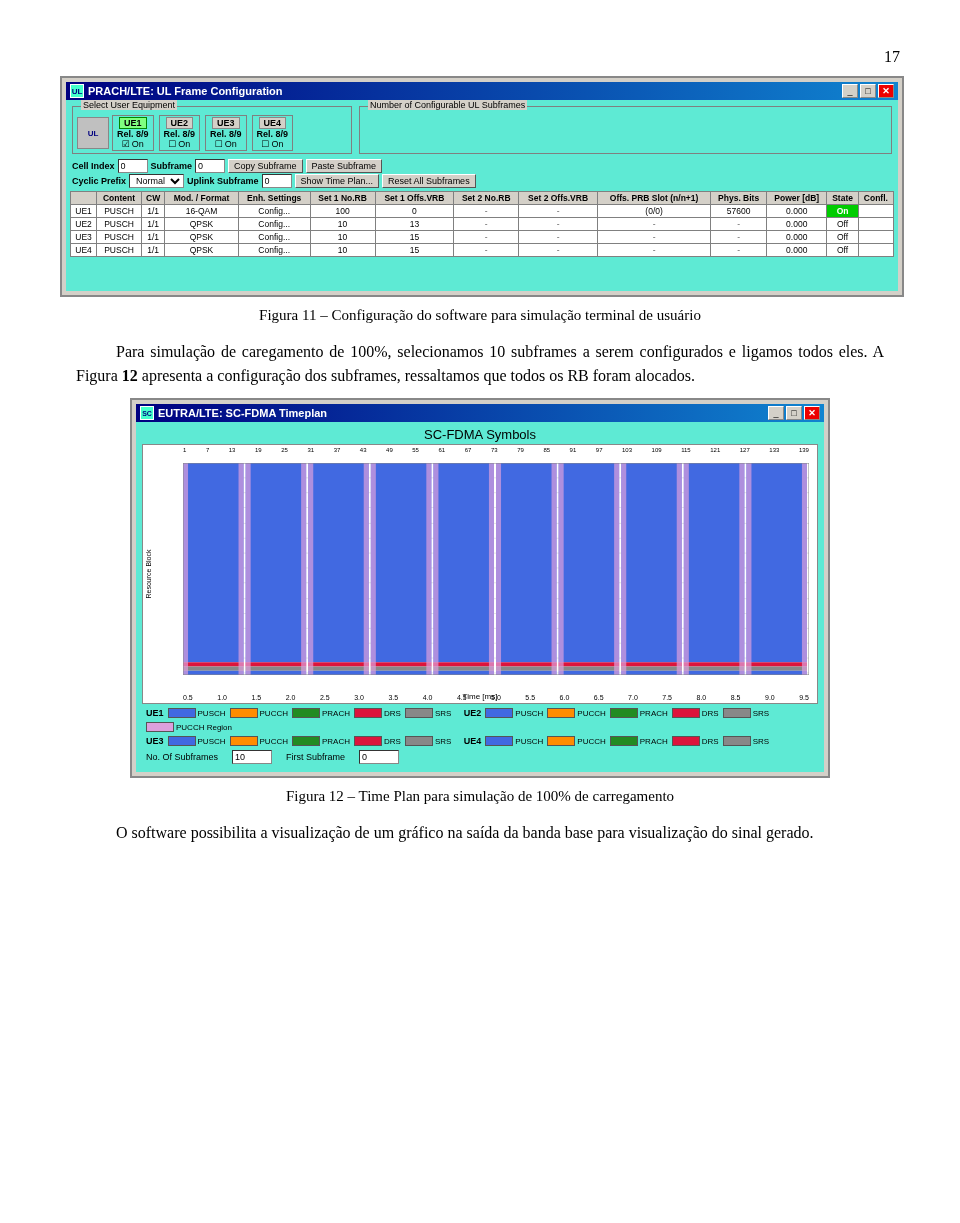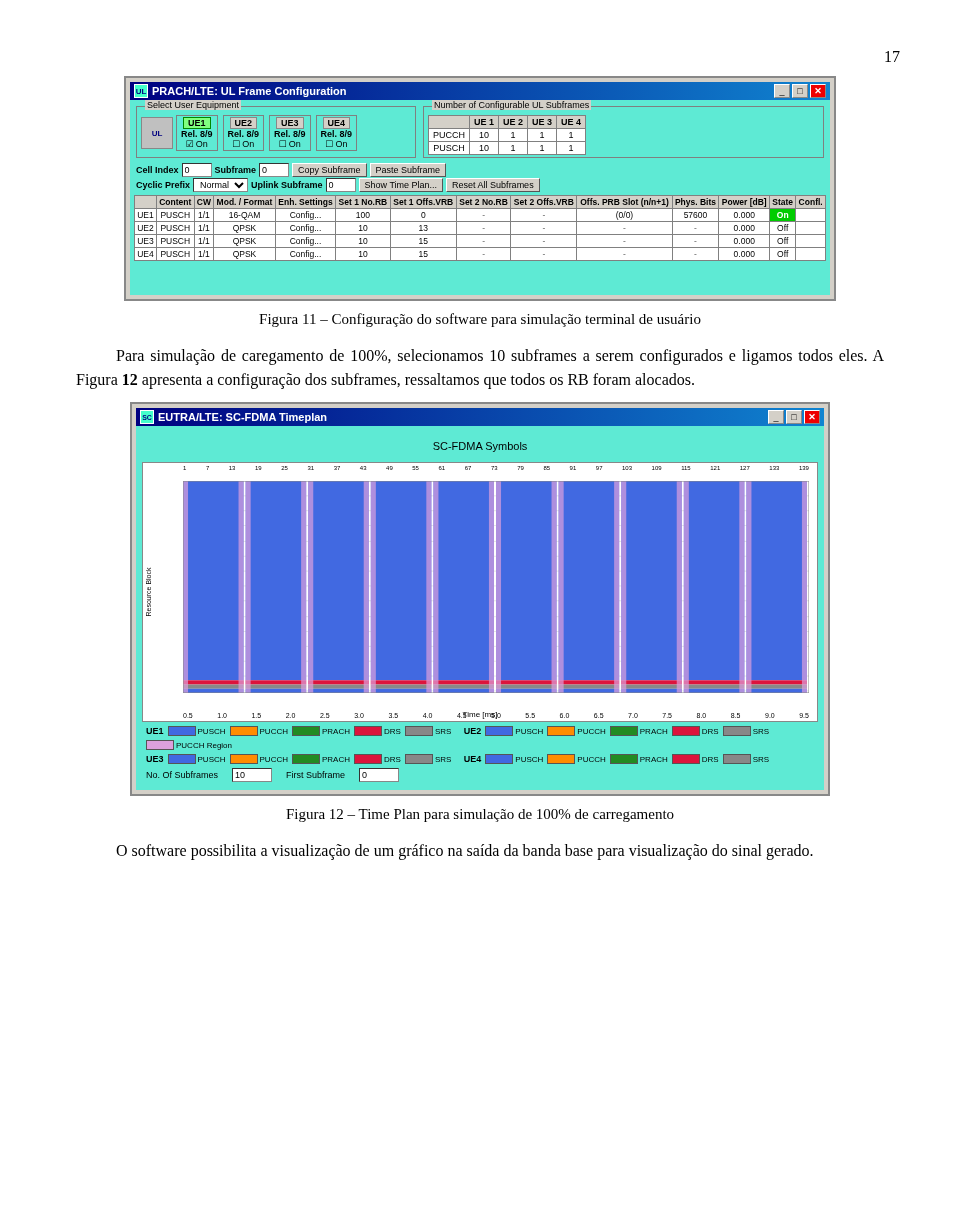--- a/index.html
+++ b/index.html
@@ -16,21 +16,21 @@
       text-align: right;
       font-size: 16px;
       margin-bottom: 10px;
       margin-top: 28px;
     }
     .figure-container {
       border: 2px solid #888;
       background: #d4d0c8;
       margin: 10px auto;
       padding: 4px;
-      width: 712px;
+      width: 844px;
     }
     .window-titlebar {
       background: linear-gradient(to right, #000080, #1084d0);
       color: white;
       font-size: 11px;
       font-family: Arial, sans-serif;
       padding: 2px 4px;
       display: flex;
       align-items: center;
       justify-content: space-between;
@@ -198,23 +198,23 @@
     .legend-box {
       width: 28px; height: 10px; border: 1px solid #555;
     }
     .nosubframes-row {
       display: flex; align-items: center; gap: 14px;
       padding: 2px 4px;
       font-size: 9px;
       font-family: Arial, sans-serif;
     }
     .sc-title-extra {
-      font-size: 11px; font-family: Arial, sans-serif;
+      font-size: 13px; font-family: Arial, sans-serif;
       text-align: center;
-      margin: 10px;
+      margin: 1px;
     }
   </style>
 </head>
 <body>
 
 <div class="page-number">17</div>
 
 <div class="figure-container">
   <div class="window-titlebar">
     <div class="titlebar-title">
@@ -271,45 +271,20 @@
             <div class="checkbox-row">
               <span style="font-size:9px;">☐</span>
               <span>On</span>
             </div>
           </div>
         </div>
       </div>
 
       <div class="section-box" style="flex:1; padding-top:8px;">
         <span class="section-label">Number of Configurable UL Subframes</span>
-        <table class="num-table">
-          <tbody>
-              <tr>
-            <th></th>
-            <th>UE 1</th>
-            <th>UE 2</th>
-            <th>UE 3</th>
-            <th>UE 4</th>
-          </tr>
-          <tr>
-            <td>PUCCH</td>
-            <td>10</td>
-            <td>1</td>
-            <td>1</td>
-            <td>1</td>
-          </tr>
-          <tr>
-            <td>PUSCH</td>
-            <td>10</td>
-            <td>1</td>
-            <td>1</td>
-            <td>1</td>
-          </tr>
-        </tbody>
-          </table>
       </div>
     </div>
 
     <div style="margin:3px 2px;">
 
       <div class="row">
         <span class="small-text">Cell Index</span>
         <input class="win-input" style="width: 30px;" value="0">
         <span class="small-text">Subframe</span>
         <input class="win-input" style="width: 30px;" value="0">

